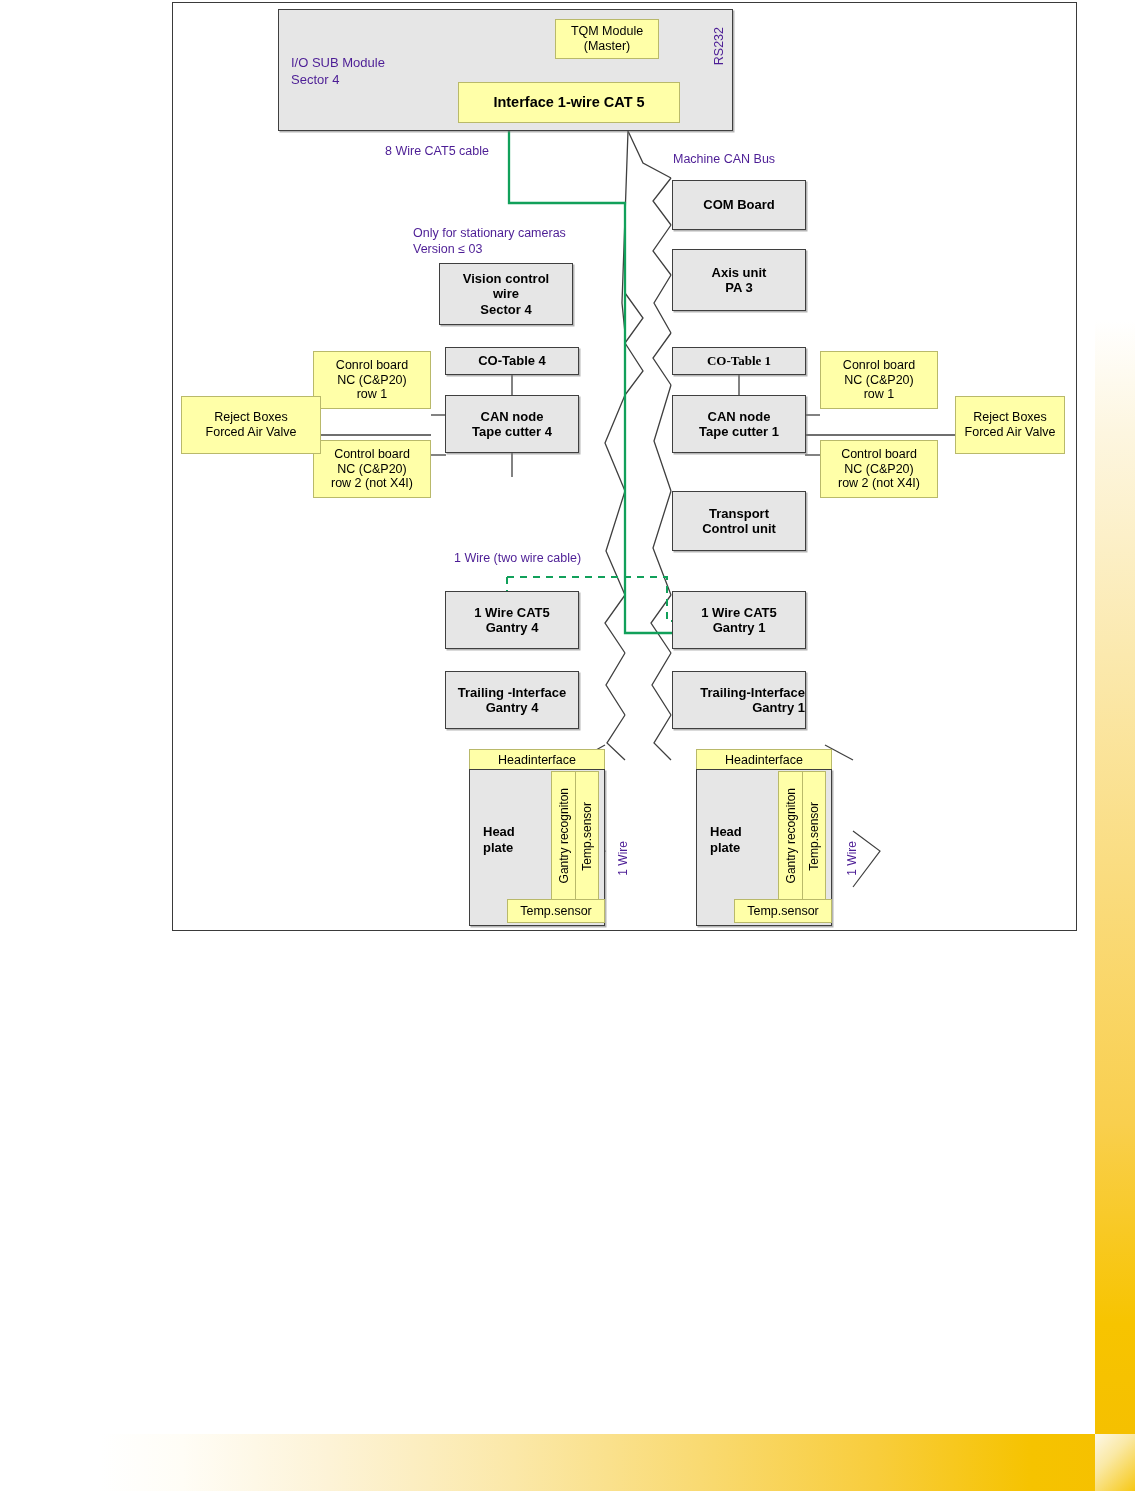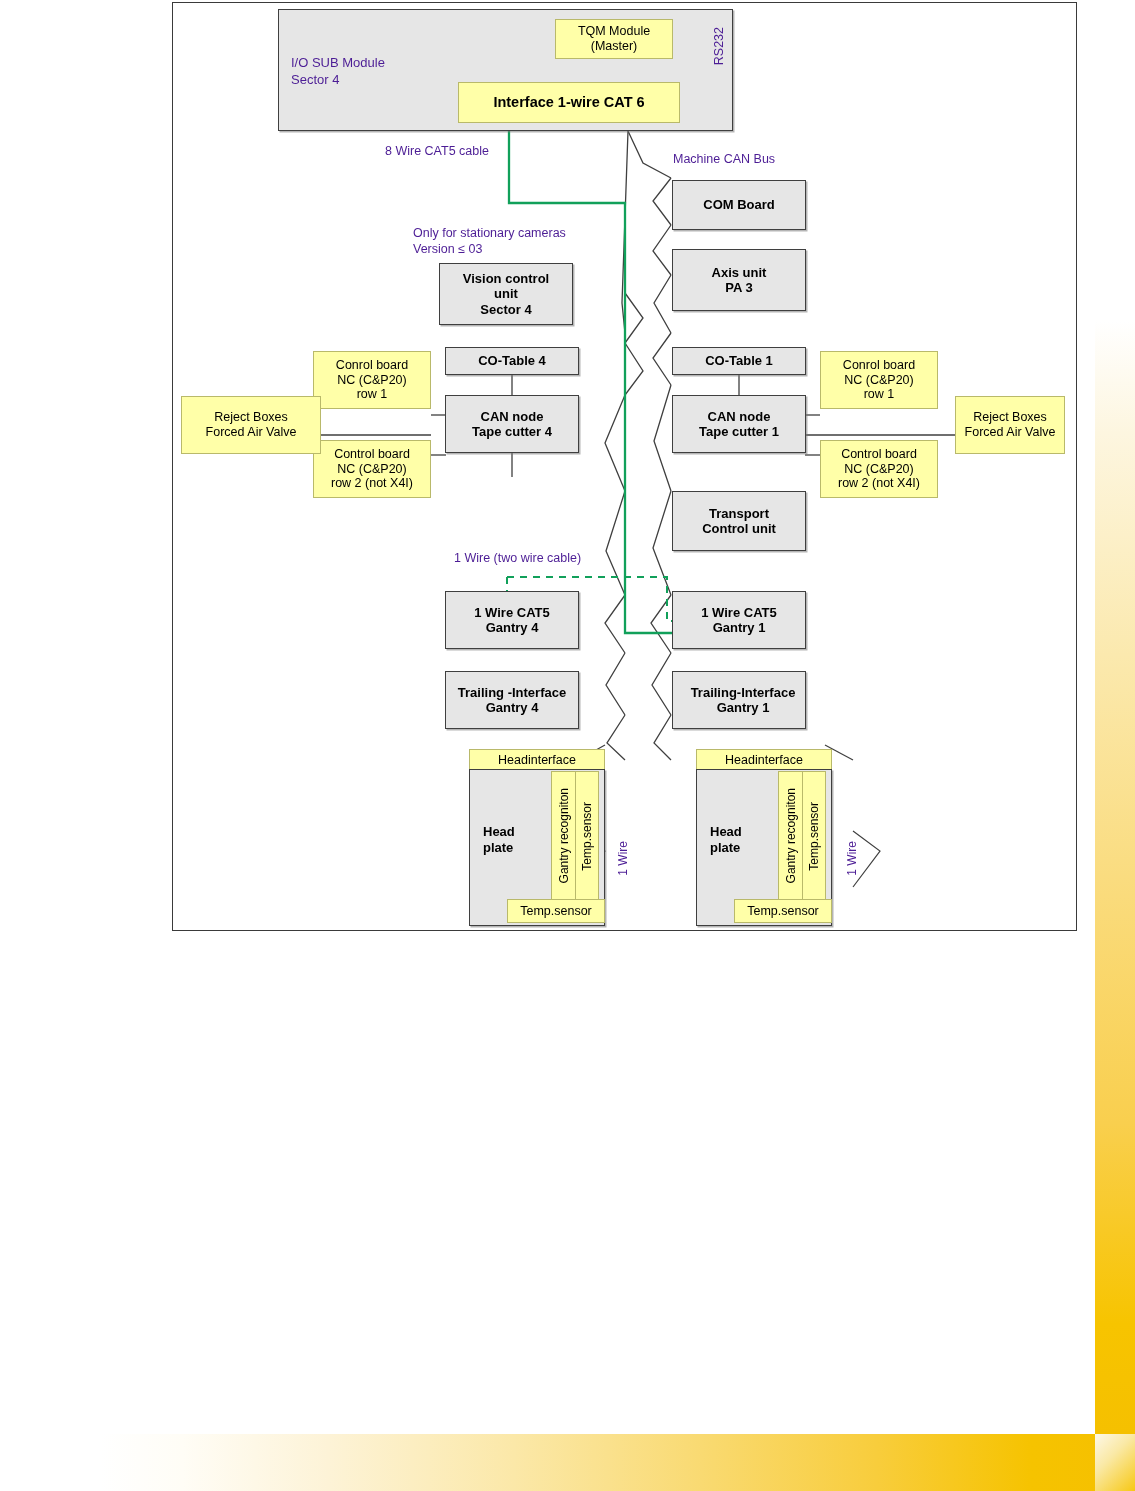--- a/index.html
+++ b/index.html
@@ -124,27 +124,27 @@
     </g>
   </svg>
 
   <div class="node grey" style="left:105px;top:6px;width:455px;height:122px;background:#e6e6e6;justify-content:flex-start;align-items:flex-start;">
   </div>
   <div class="cap" style="left:118px;top:52px;font-size:13px;">
     <div>I/O SUB Module</div>
     <div>Sector  4</div>
   </div>
 
-  <div class="node yellow" style="left:382px;top:16px;width:118px;height:40px;flex-direction:column;">
+  <div class="node yellow" style="left:382px;top:16px;width:104px;height:40px;flex-direction:column;">
     <span class="f12 n">TQM Module</span>
     <span class="f12 n">(Master)</span>
   </div>
 
   <div class="node yellow" style="left:285px;top:79px;width:222px;height:41px;">
-    <span class="f14 b">Interface 1-wire CAT 6</span>
+    <span class="f14 b">Interface 1-wire CAT 5</span>
   </div>
 
   <div class="cap vert" style="left:538px;top:24px;font-size:12.5px;">
     <span>RS232</span>
   </div>
 
   <div class="cap" style="left:212px;top:140px;">
     <span>8 Wire CAT5 cable</span>
   </div>
   <div class="cap" style="left:500px;top:148px;">
@@ -159,21 +159,21 @@
   </div>
   <div class="cap vert" style="left:443px;top:838px;font-size:12px;">
     <span>1 Wire</span>
   </div>
   <div class="cap vert" style="left:672px;top:838px;font-size:12px;">
     <span>1 Wire</span>
   </div>
 
   <div class="node grey" style="left:266px;top:260px;width:134px;height:62px;flex-direction:column;">
     <span class="f13 b">Vision control</span>
-    <span class="f13 b">unit</span>
+    <span class="f13 b">wire</span>
     <span class="f13 b">Sector 4</span>
   </div>
 
   <div class="node grey" style="left:272px;top:344px;width:134px;height:28px;">
     <span class="f13 b">CO-Table 4</span>
   </div>
 
   <div class="node grey" style="left:272px;top:392px;width:134px;height:58px;flex-direction:column;">
     <span class="f13 b">CAN node</span>
     <span class="f13 b">Tape cutter 4</span>
@@ -192,40 +192,40 @@
 
   <div class="node grey" style="left:499px;top:177px;width:134px;height:50px;">
     <span class="f13 b">COM Board</span>
   </div>
 
   <div class="node grey" style="left:499px;top:246px;width:134px;height:62px;flex-direction:column;">
     <span class="f13 b">Axis unit</span>
     <span class="f13 b">PA 3</span>
   </div>
 
-  <div class="node grey" style="left:499px;top:344px;width:134px;height:28px;">
+  <div class="node grey" style="left:499px;top:344px;width:134px;height:28px;font-family:Liberation Serif, serif;">
     <span class="f13 b">CO-Table 1</span>
   </div>
 
   <div class="node grey" style="left:499px;top:392px;width:134px;height:58px;flex-direction:column;">
     <span class="f13 b">CAN node</span>
     <span class="f13 b">Tape cutter 1</span>
   </div>
 
   <div class="node grey" style="left:499px;top:488px;width:134px;height:60px;flex-direction:column;">
     <span class="f13 b">Transport</span>
     <span class="f13 b">Control unit</span>
   </div>
 
   <div class="node grey" style="left:499px;top:588px;width:134px;height:58px;flex-direction:column;">
     <span class="f13 b">1 Wire CAT5</span>
     <span class="f13 b">Gantry 1</span>
   </div>
 
-  <div class="node grey" style="left:499px;top:668px;width:134px;height:58px;flex-direction:column;align-items:center;padding-left:8px;">
+  <div class="node grey" style="left:499px;top:668px;width:134px;height:58px;flex-direction:column;align-items:flex-end;padding-left:8px;">
     <span class="f13 b">Trailing-Interface</span>
     <span class="f13 b">Gantry 1</span>
   </div>
 
   <div class="node yellow" style="left:140px;top:348px;width:118px;height:58px;flex-direction:column;">
     <span class="f12 n">Conrol board</span>
     <span class="f12 n">NC (C&amp;P20)</span>
     <span class="f12 n">row 1</span>
   </div>
 

